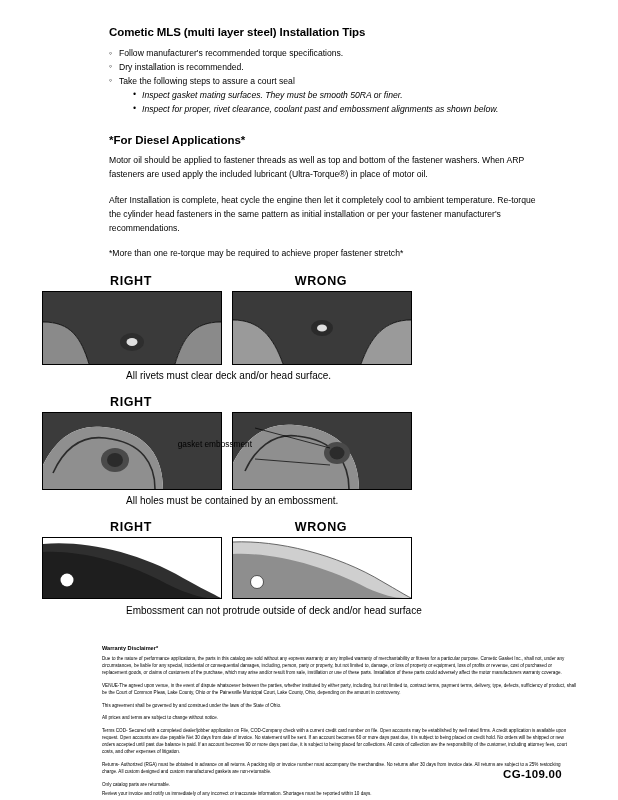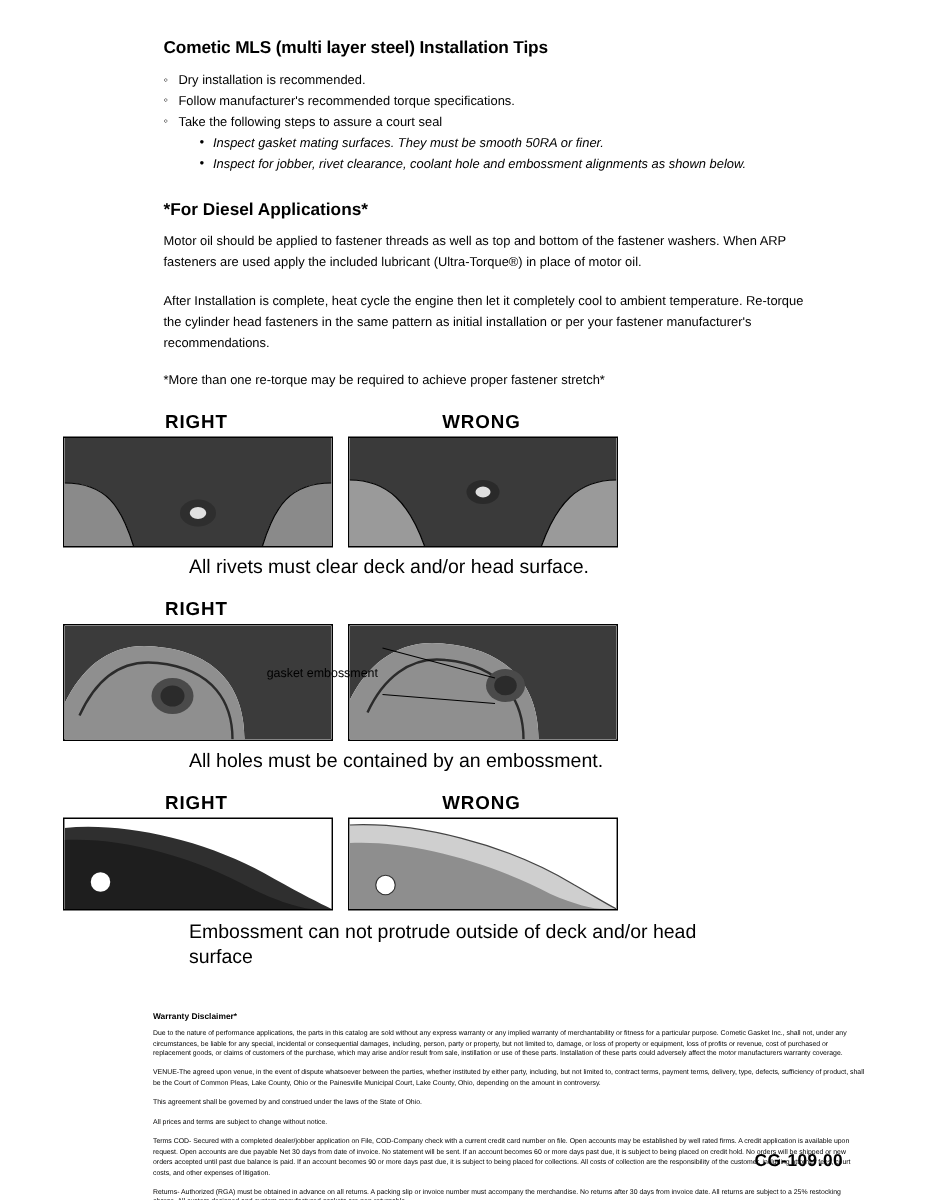--- a/index.html
+++ b/index.html
@@ -110,21 +110,21 @@
   .figbox {
     width: 178px;
     height: 72px;
     border: 1px solid #000;
     background: #fff;
     position: relative;
     overflow: hidden;
   }
   .figbox.tall { height: 76px; }
   .figcaption {
-    font-size: 13px;
+    font-size: 10px;
     margin: 5px 0 0 0;
     text-align: left;
     padding-left: 1px;
   }
   .capwrap {
     width: 368px;
     margin: 0 auto;
   }
 
   .annot {
@@ -161,27 +161,27 @@
   }
 </style>
 </head>
 <body>
 
 <div class="page">
 
   <h1 class="title">Cometic MLS (multi layer steel) Installation Tips</h1>
 
   <ul class="bullets">
+    <li>Follow manufacturer's recommended torque specifications.</li>
     <li>Dry installation is recommended.</li>
-    <li>Follow manufacturer's recommended torque specifications.</li>
     <li>
       <span>Take the following steps to assure a court seal</span>
       <ul class="sub">
         <li>Inspect gasket mating surfaces.  They must be smooth 50RA or finer.</li>
-        <li>Inspect for jobber, rivet clearance, coolant hole and embossment alignments as shown below.</li>
+        <li>Inspect for proper, rivet clearance, coolant past and embossment alignments as shown below.</li>
       </ul>
     </li>
   </ul>
 
   <h2 class="subtitle">*For Diesel Applications*</h2>
   <p class="body">Motor oil should be applied to fastener threads as well as top and bottom of the fastener washers. When ARP fasteners are used apply the included lubricant (Ultra-Torque®) in place of motor oil.</p>
   <p class="body gap">After Installation is complete, heat cycle the engine then let it completely cool to ambient temperature. Re-torque the cylinder head fasteners in the same pattern as initial installation or per your fastener manufacturer's recommendations.</p>
   <p class="note">*More than one re-torque may be required to achieve proper fastener stretch*</p>
 
   <div class="figs">

